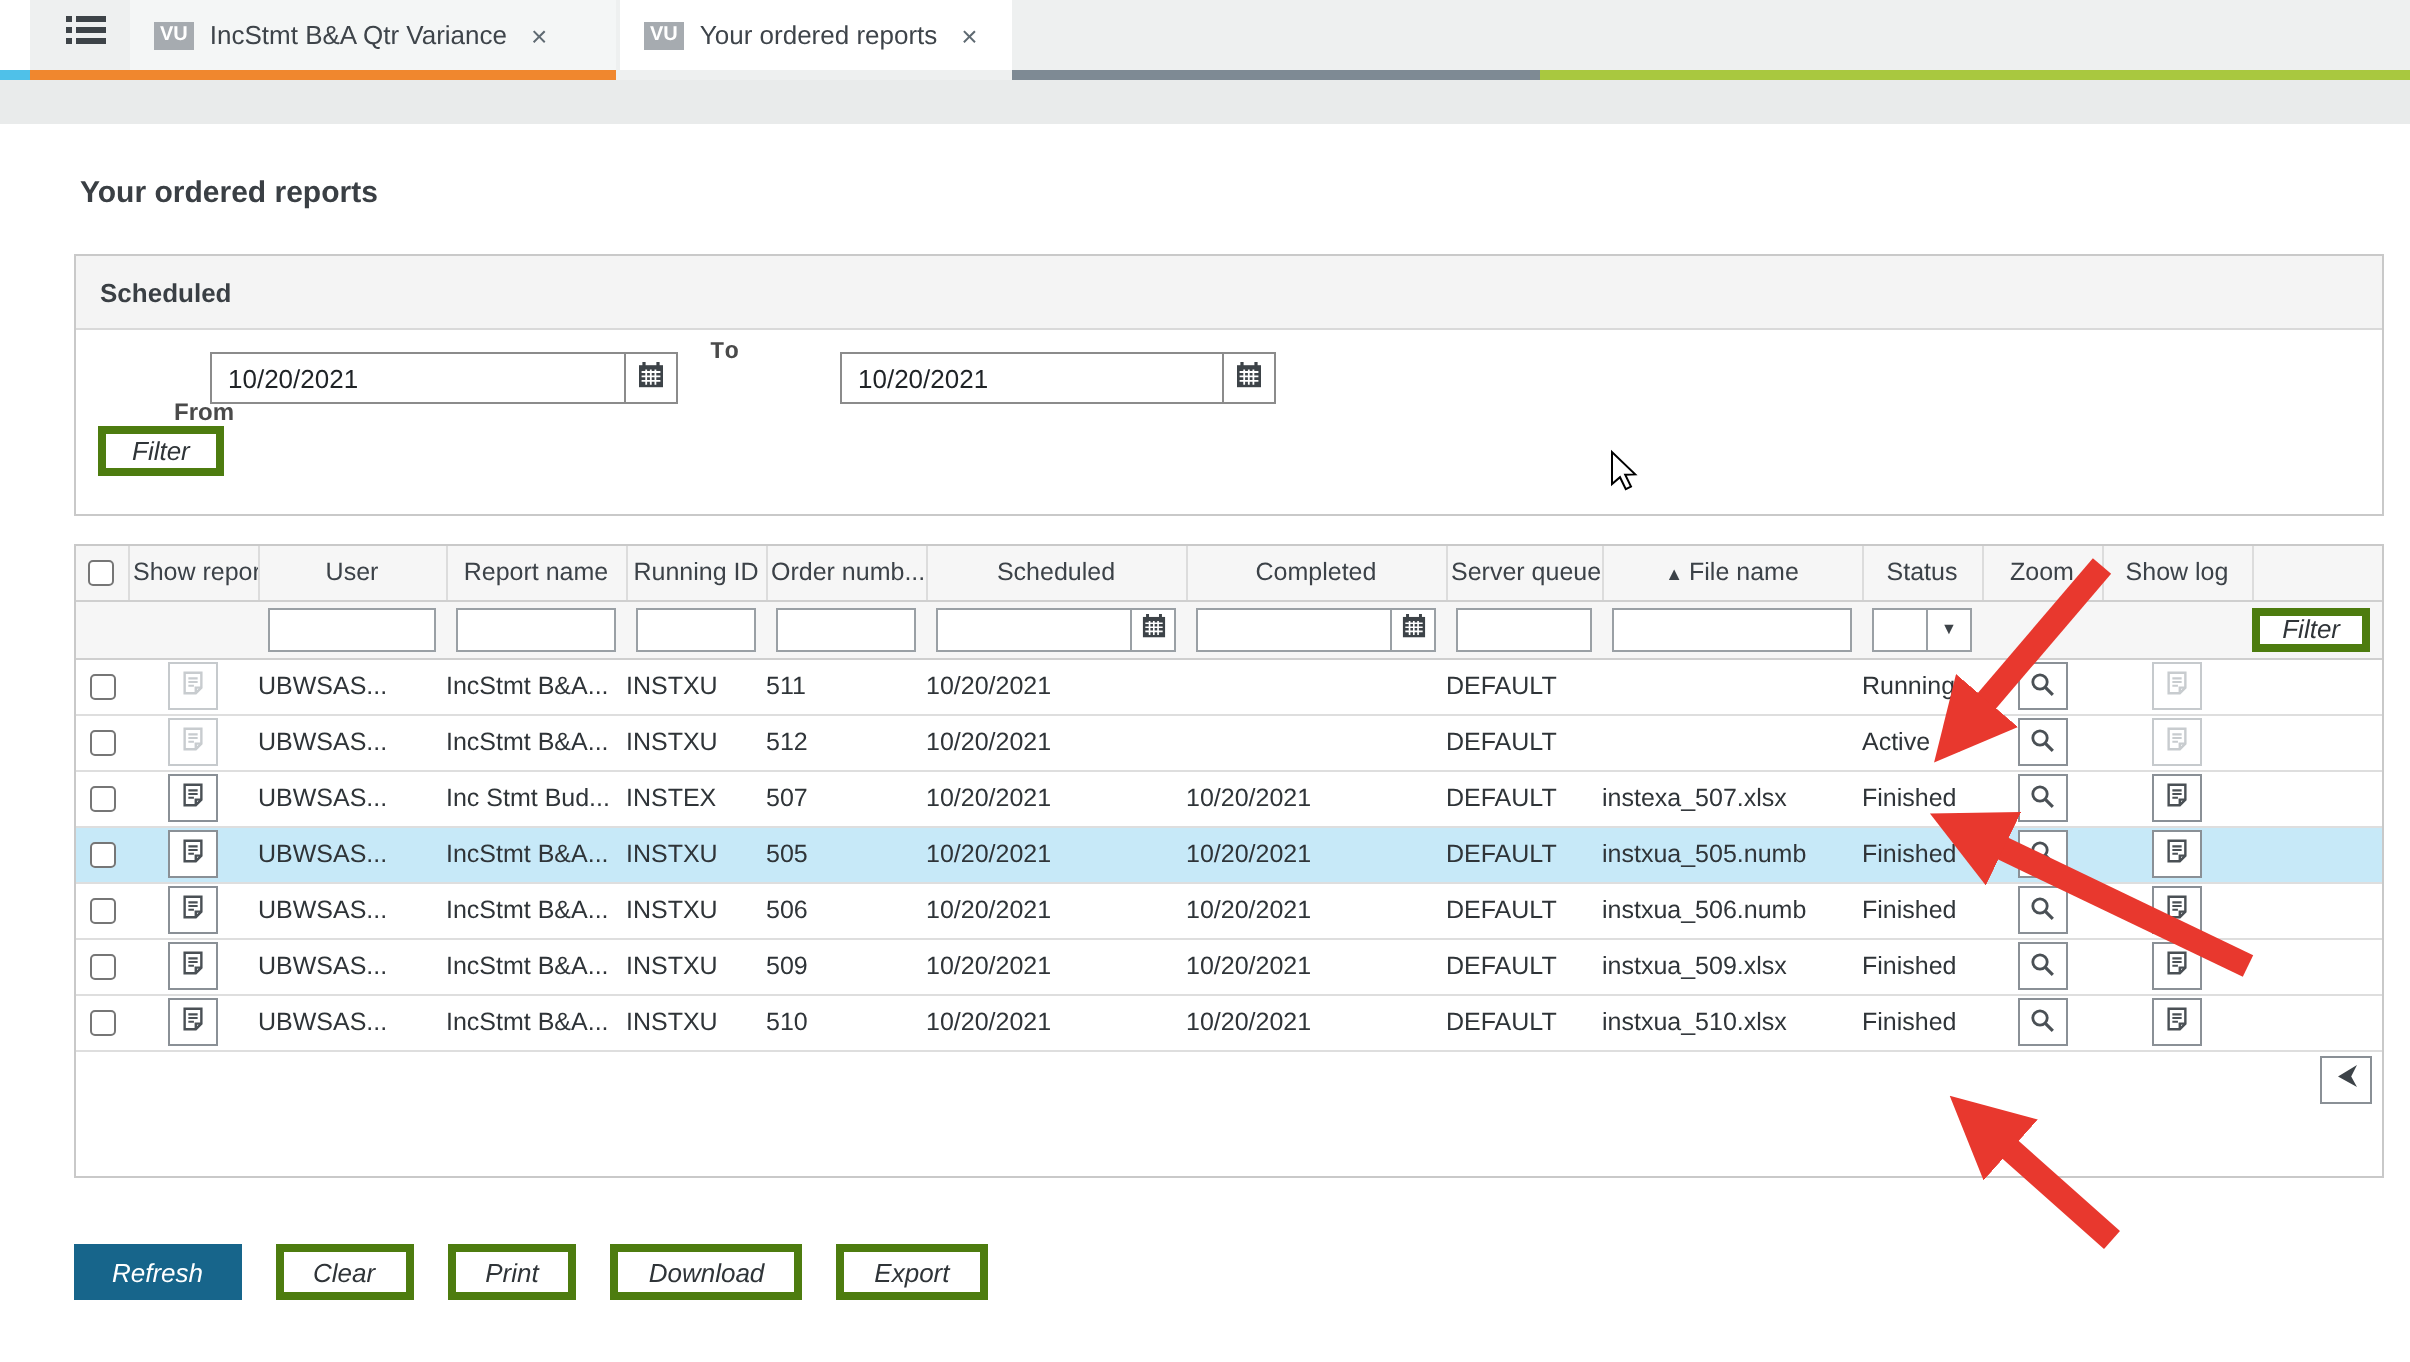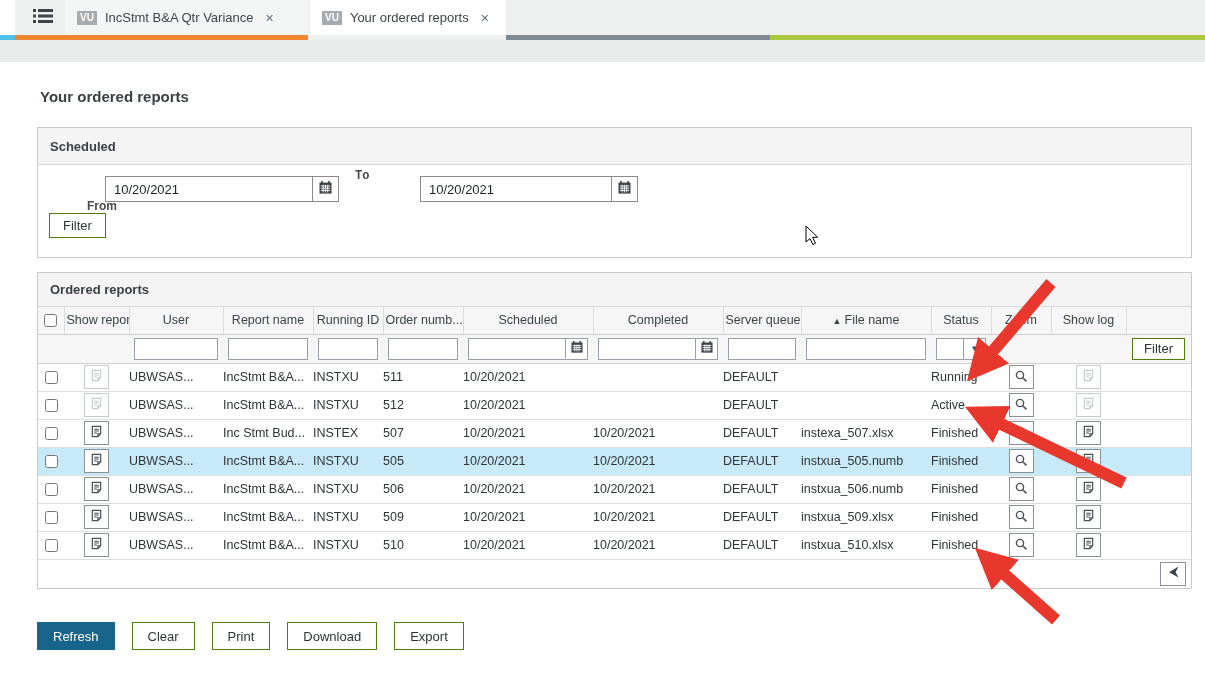--- a/index.html
+++ b/index.html
@@ -23,21 +23,21 @@
   
   .page-title { position:absolute; left:40px; top:88px; font-size:15px; font-weight:bold; color:#3a3f44; }
   .panel { position:absolute; left:37px; width:1155px; border:1px solid #c9c9c9; background:#fff; }
   .panel-head { height:37px; background:#f4f4f4; border-bottom:1px solid #d9d9d9; display:flex; align-items:center; padding:0 12px; font-weight:bold; font-size:13px; color:#3a3f44; }
   #panel-scheduled { top:127px; height:131px; }
   #panel-scheduled .panel-body { position:relative; height:92px; }
   .flabel { position:absolute; font-size:12px; font-weight:bold; color:#4a4a4a; }
   .datefield { position:absolute; top:11px; height:26px; border:1px solid #8b8b8b; display:flex; background:#fff; }
   .datefield input { flex:1; min-width:0; border:0; outline:0; padding:0 8px; font-size:13px; font-family:inherit; color:#1f2326; background:transparent; }
   .cal-btn { width:26px; border:0; border-left:1px solid #8b8b8b; background:#fff; display:flex; align-items:center; justify-content:center; padding:0; cursor:pointer; }
-  .btn { display:inline-flex; align-items:center; justify-content:center; border:1px solid #4d7c0f; background:#fff; color:#2f3438; font-size:13px; font-family:inherit; height:25px; padding:0 13px; cursor:pointer; }
+  .btn { display:inline-flex; align-items:center; justify-content:center; border:4px solid #4d7c0f; background:#fff; color:#2f3438; font-size:13px; font-family:inherit; height:25px; padding:0 13px; cursor:pointer;font-style:italic; }
   #sched-filter-btn { position:absolute; left:11px; top:48px; }
   
   #panel-ordered { top:272px; height:317px; }
   #panel-ordered .panel-head { height:34px; }
   table.grid { width:1153px; border-collapse:collapse; table-layout:fixed; font-size:12.5px; color:#2f3438; }
   table.grid thead tr.cols th { height:27px; background:#f6f6f6; border-bottom:1px solid #cfcfcf; border-right:1px solid #dcdcdc; font-weight:normal; font-size:12.5px; color:#3c4248; overflow:hidden; white-space:nowrap; padding:0 2px; }
   table.grid thead tr.cols th:last-child { border-right:0; }
   table.grid thead tr.filters td { height:29px; background:#f6f6f6; border-bottom:1px solid #cfcfcf; padding:0; vertical-align:middle; }
   .f-input { display:block; width:calc(100% - 10px); height:22px; border:1px solid #9aa0a5; margin:0 5px; padding:0 4px; font:inherit; background:#fff; }
   .f-date, .f-status { display:flex; height:22px; margin:0 5px; border:1px solid #9aa0a5; background:#fff; }
@@ -126,21 +126,20 @@
               <path d="M4.1 3.8v7.6M6.4 3.8v7.6M8.7 3.8v7.6" stroke="#fff" stroke-width="0.9" fill="none"></path>
             </svg>
         </span>
       </button>
     </div>
     <button class="btn" id="sched-filter-btn">Filter</button>
   </div>
 </div>
 
 <div class="panel" id="panel-ordered">
-  <div class="panel-head">Ordered reports</div>
   <table class="grid">
     <colgroup>
       <col style="width:26px">
         <col style="width:65px">
         <col style="width:94px">
         <col style="width:90px">
       <col style="width:70px">
         <col style="width:80px">
         <col style="width:130px">
         <col style="width:130px">

